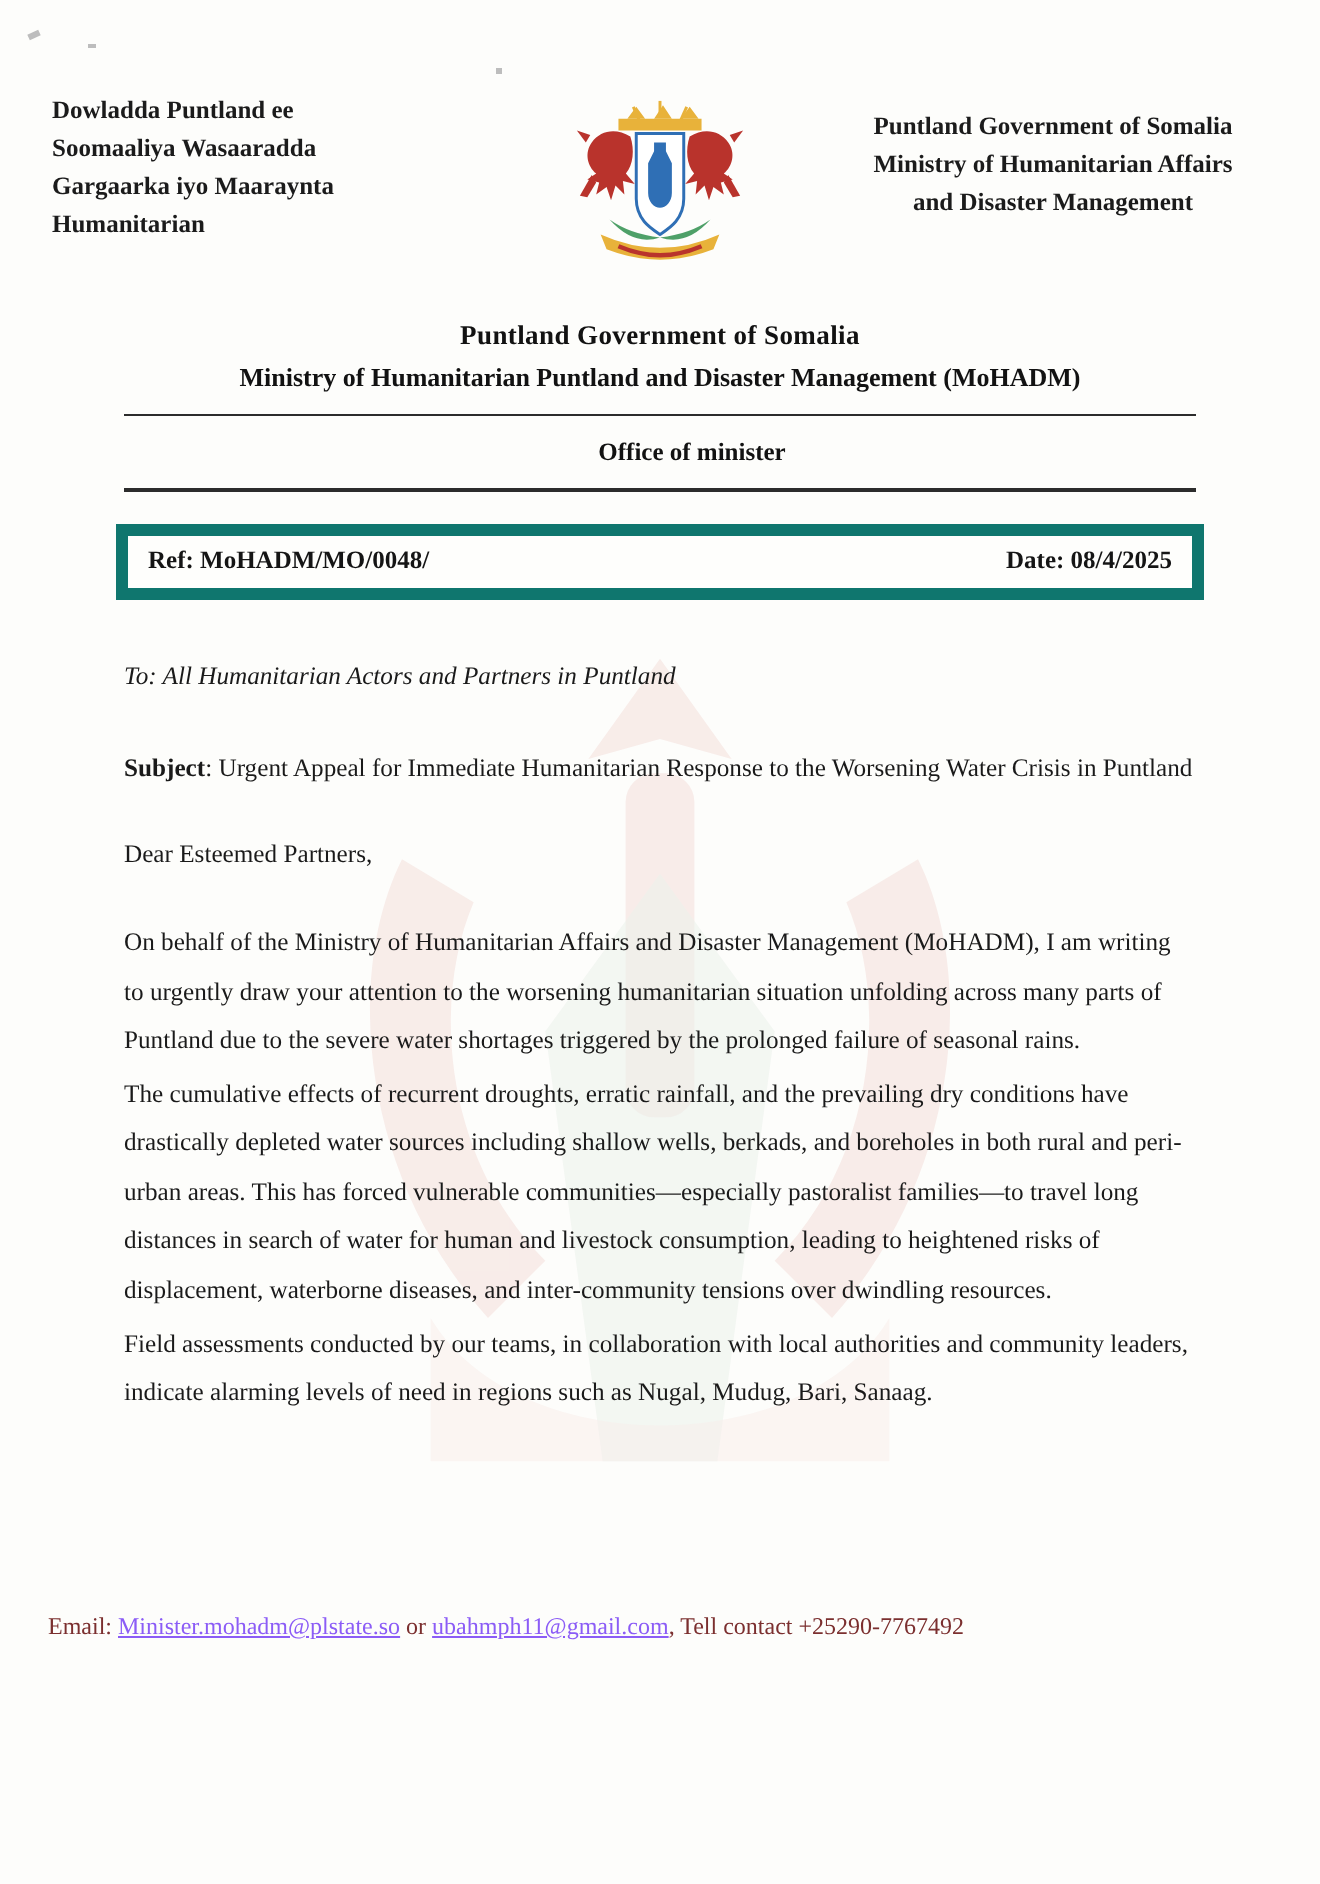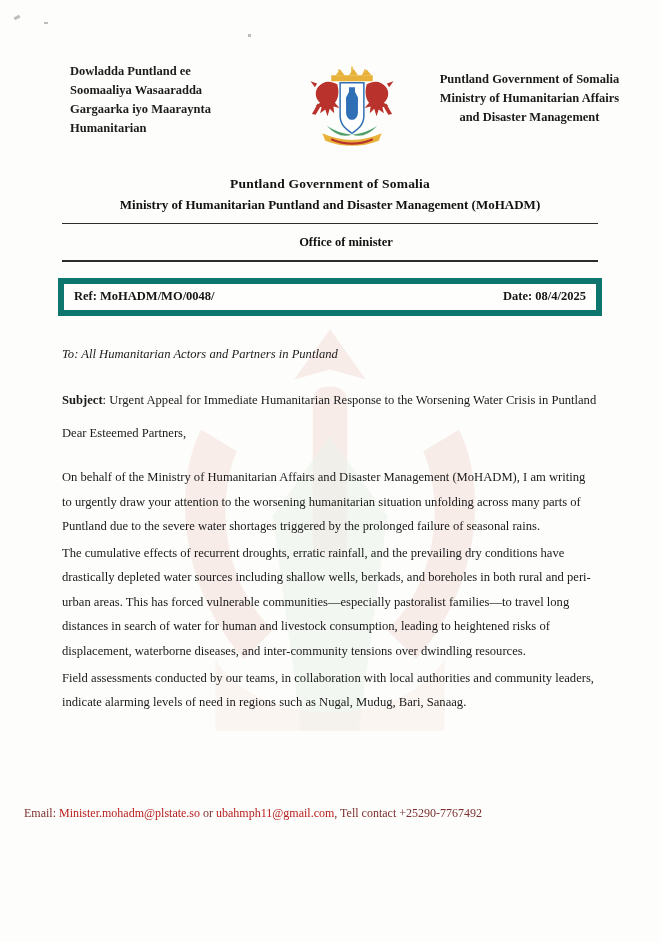--- a/index.html
+++ b/index.html
@@ -33,22 +33,21 @@
   .content {
     position: relative;
     z-index: 2;
   }
 
   
   .header {
     display: flex;
     align-items: flex-start;
     justify-content: space-between;
-    padding: 62px 26px 0 26px;
-    margin-left: 44px;
+    padding: 46px 26px 0 26px;
   }
   .header-left, .header-right {
     width: 215px;
     font-weight: bold;
     font-size: 12.5px;
     line-height: 1.52;
     color: #1b1b1b;
   }
   .header-right {
     text-align: center;
@@ -118,38 +117,39 @@
 
   
   .body {
     margin: 26px 62px 0 62px;
     font-size: 12.6px;
     line-height: 1.95;
     color: #1a1a1a;
     text-align: left;
   }
   .body .to { margin-bottom: 22px; font-style: italic; }
-  .body .subject { margin-bottom: 8px; }
+  .body .subject { margin-bottom: 18px; }
   .body .subject b { font-weight: bold; }
   .body .salutation { margin-bottom: 20px; }
   .body p { margin: 16px 0 0 0; }
   .body p + p { margin-top: 2px; }
 
   
   .footer {
     position: absolute;
     left: 24px;
     right: 24px;
     top: 806px;
     font-size: 12px;
     color: #7b2f2f;
     z-index: 3;
   }
   .footer a, .footer .link {
-    color: #b91c1c;
+    color: #8b5cf6;
+    text-decoration: underline;
   }
 
   
   .speck {
     position: absolute;
     background: #bdbdbd;
     z-index: 1;
   }
 </style>
 </head>

